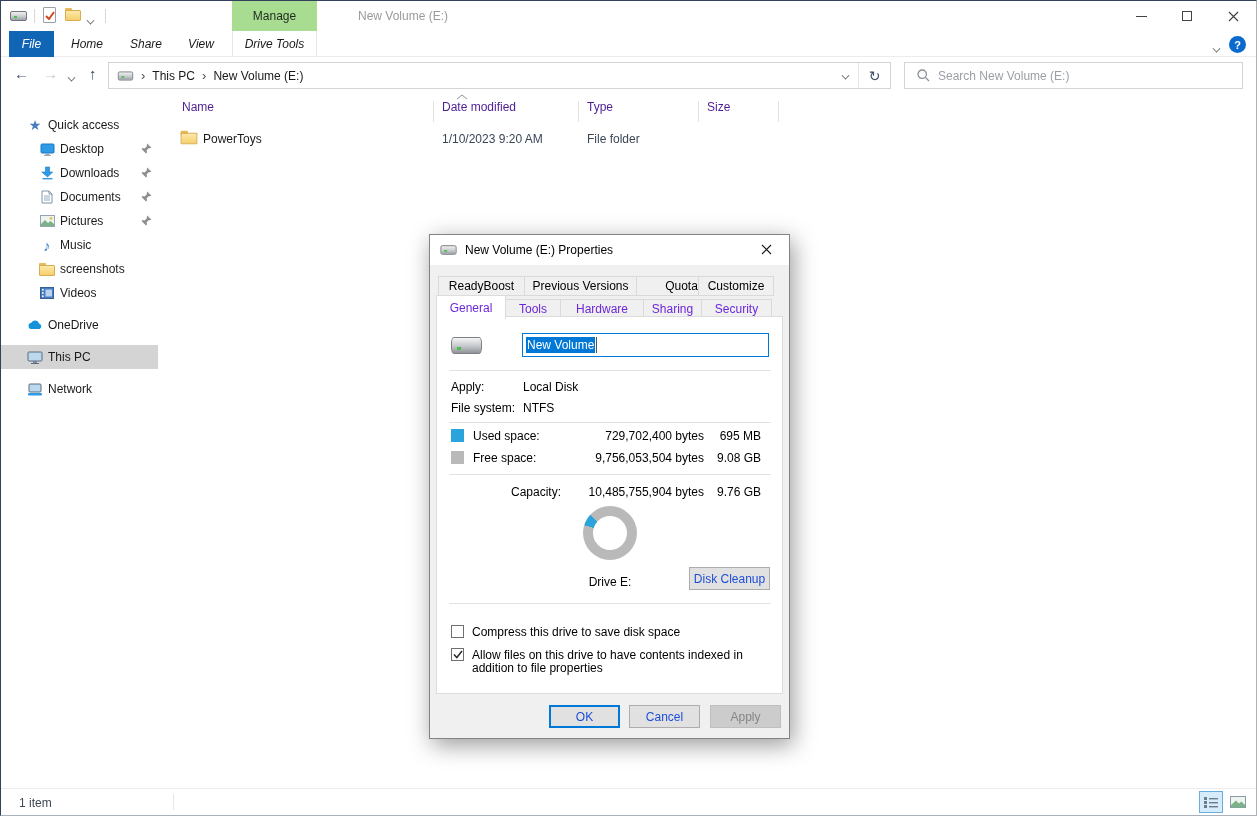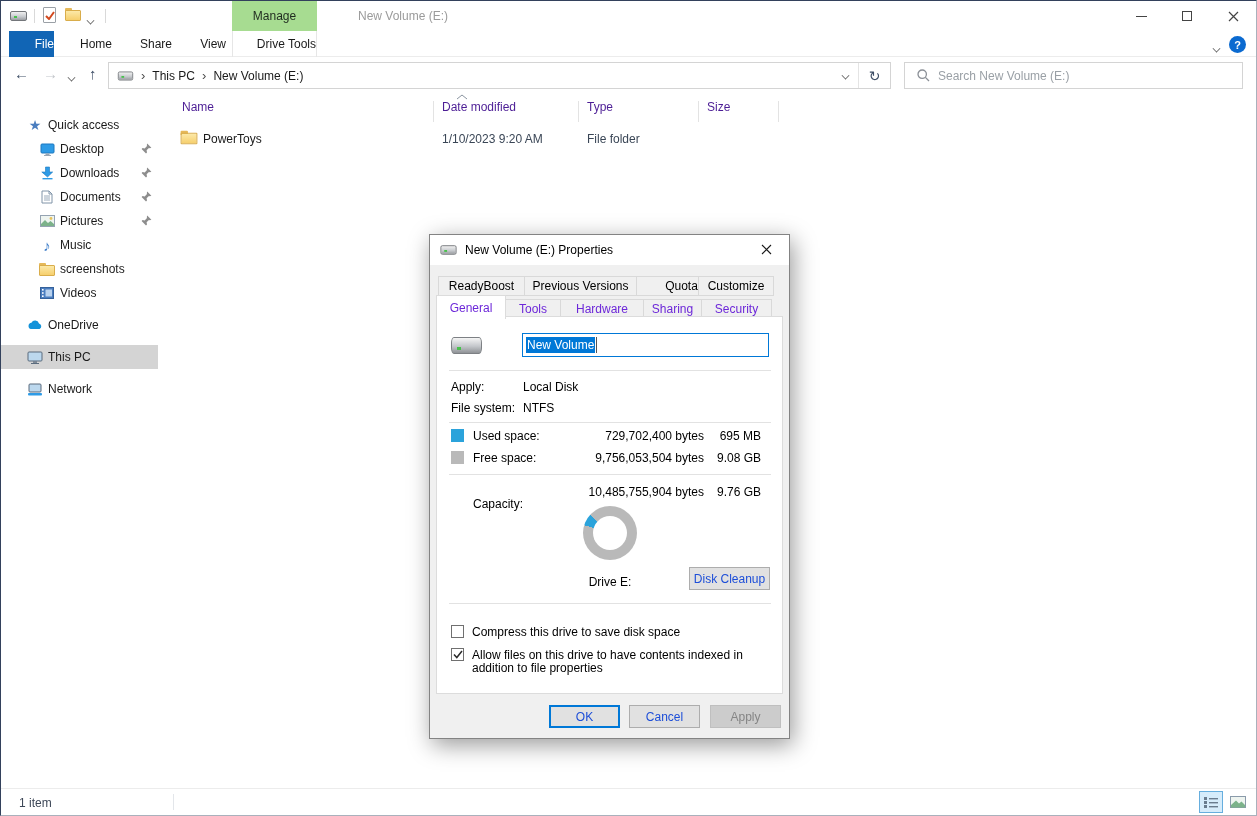--- a/index.html
+++ b/index.html
@@ -33,21 +33,21 @@
   .qat-sep2 { position:absolute; left:104px; top:8px; width:1px; height:14px; background:#d9d9d9; }
   .manage-tab { position:absolute; left:231px; top:0; width:85px; height:30px; background:#a7dc91;
     display:flex; align-items:center; justify-content:center; color:#1f2a1f; }
   .win-title { position:absolute; left:357px; top:8px; color:#9b9b9b; }
   .win-controls { position:absolute; right:0; top:0; height:30px; display:flex; }
   .win-btn { width:46px; height:30px; display:flex; align-items:center; justify-content:center; }
   .glyph-min { width:11px; height:1px; background:#444; }
   .glyph-max { width:10px; height:10px; border:1px solid #444; }
   
   .ribbonrow { position:absolute; left:0; top:30px; width:100%; height:26px; background:#fff; border-bottom:1px solid #ececec; }
-  .rtab { position:absolute; top:0; height:26px; display:flex; align-items:center; justify-content:flex-end; color:#1a1a1a; }
+  .rtab { position:absolute; top:0; height:26px; display:flex; align-items:center; justify-content:center; color:#1a1a1a;font-style:italic; }
   .rtab-file { left:8px; width:45px; background:#1165b5; color:#fff; }
   .rtab-home { left:61px; width:50px; }
   .rtab-share { left:119px; width:52px; }
   .rtab-view { left:175px; width:50px; }
   .rtab-drive { left:231px; width:85px; border-left:1px solid #e6e6e6; border-right:1px solid #e6e6e6; }
   .ribbon-expand { position:absolute; right:36px; top:10px; }
   .help-circle { position:absolute; right:10px; top:5px; width:17px; height:17px; border-radius:50%; background:#0b6ad0;
     color:#fff; font-weight:bold; font-size:11px; display:flex; align-items:center; justify-content:center; }
   
   .addrrow { position:absolute; left:0; top:56px; width:100%; height:37px; background:#fff; }
@@ -470,21 +470,21 @@
       <span class="bytes" style="top:112px;">729,702,400 bytes</span>
       <span class="hsize" style="top:112px;">695 MB</span>
 
       <span class="swatch" style="top: 134px; background: rgb(185, 185, 185);"></span>
       <span class="space-label" style="top:134px;">Free space:</span>
       <span class="bytes" style="top:134px;">9,756,053,504 bytes</span>
       <span class="hsize" style="top:134px;">9.08 GB</span>
 
       <div class="psep" style="top:157px;"></div>
 
-      <span class="space-label" style="top:180px;">Capacity:</span>
+      <span class="space-label" style="top:168px;margin-left:38px;">Capacity:</span>
       <span class="bytes" style="top:168px;">10,485,755,904 bytes</span>
       <span class="hsize" style="top:168px;">9.76 GB</span>
 
       <div class="donut" style="background: conic-gradient(rgb(185, 185, 185) 0deg, rgb(185, 185, 185) 287deg, rgb(43, 163, 219) 287deg, rgb(43, 163, 219) 312.056deg, rgb(185, 185, 185) 312.056deg, rgb(185, 185, 185) 360deg);"></div>
       <span class="drive-e">Drive E:</span>
       <div class="btn cleanup-btn">Disk Cleanup</div>
 
       <div class="psep" style="top:286px;"></div>
 
       <span class="cb-box" style="top:308px;">

